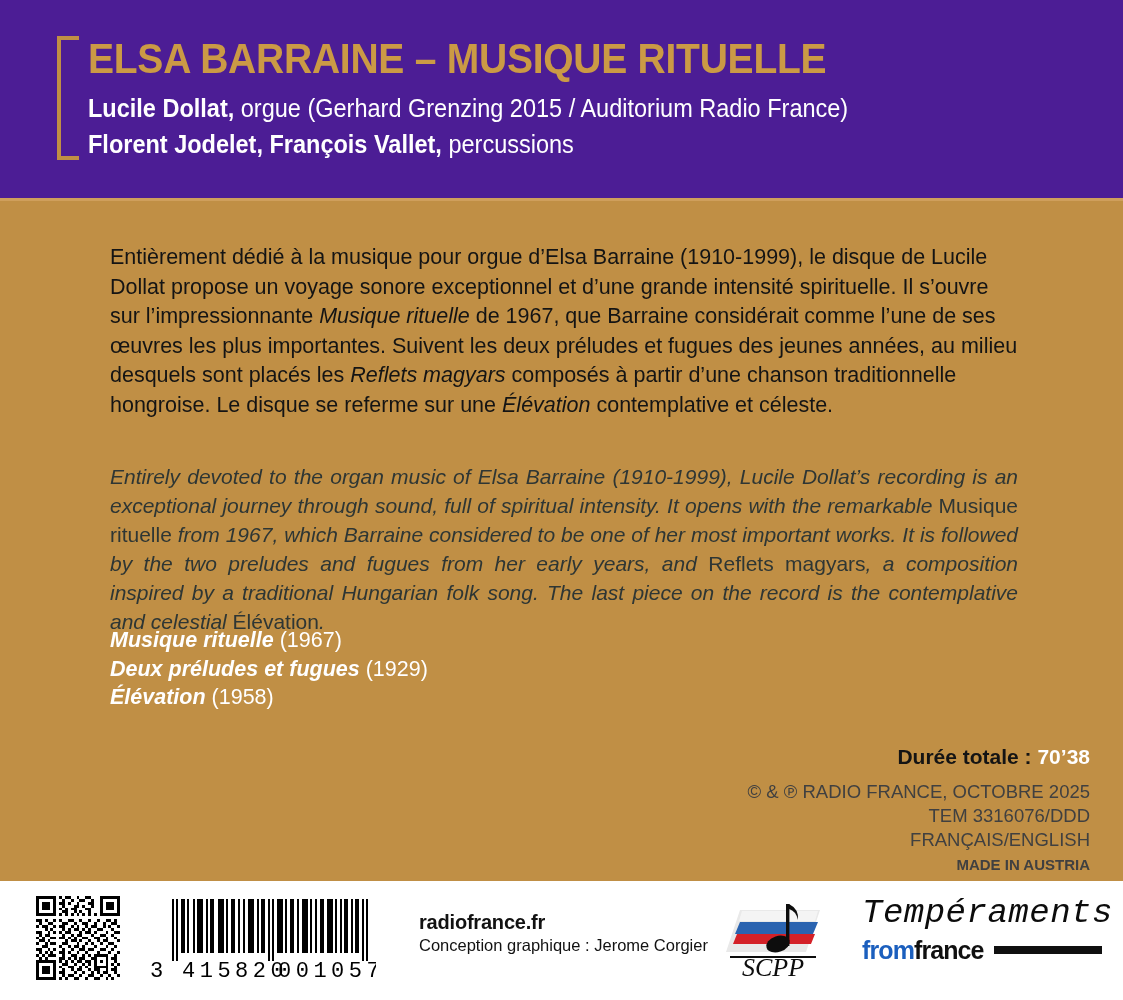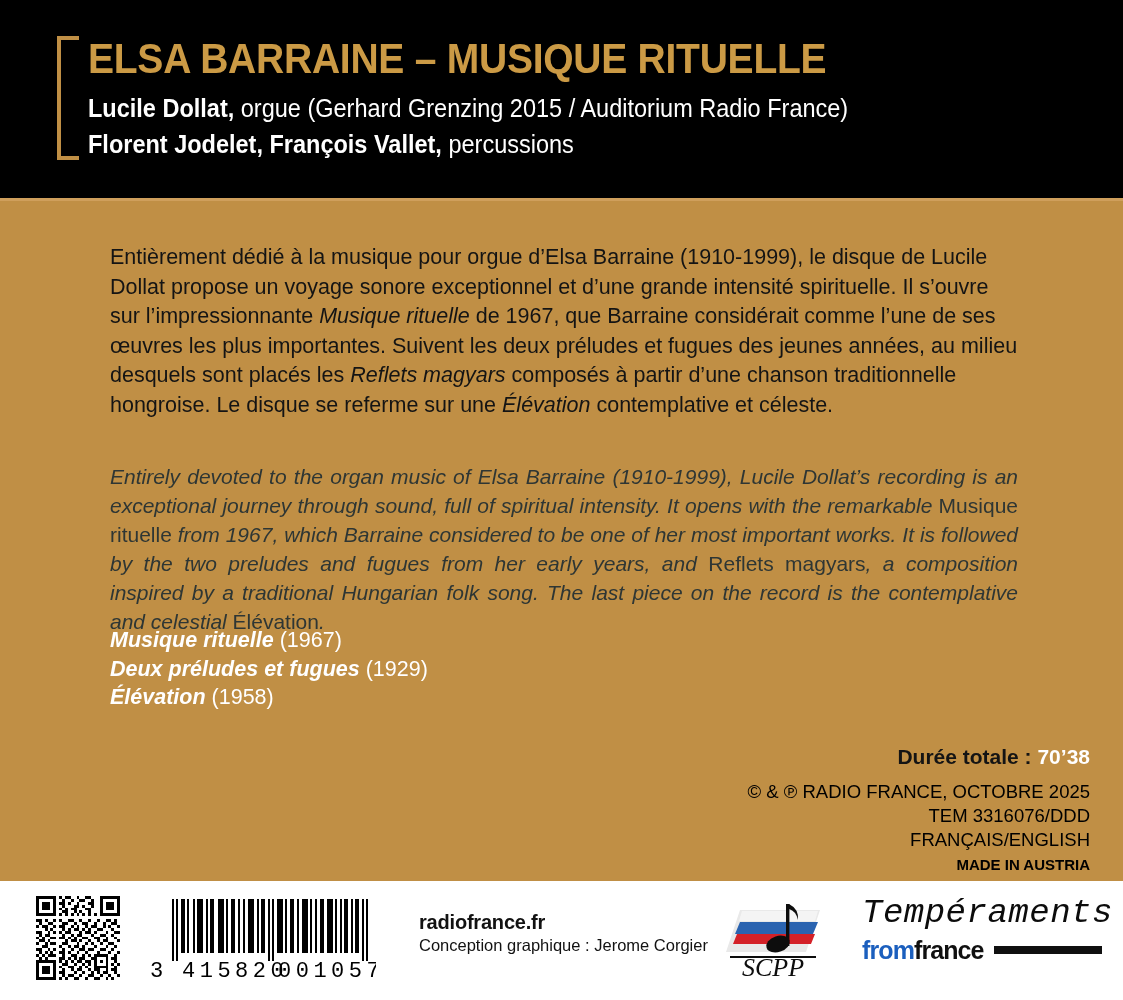--- a/index.html
+++ b/index.html
@@ -14,21 +14,21 @@
     overflow: hidden;
     position: relative;
   }
 
   
   .header {
     position: absolute;
     left: 0; top: 0;
     width: 1123px;
     height: 198px;
-    background: #000000;
+    background: #4c1d95;
   }
   .bracket {
     position: absolute;
     left: 57px;
     top: 36px;
     width: 22px;
     height: 124px;
     border: 4px solid #c08f45;
     border-right: none;
     box-sizing: border-box;
@@ -129,21 +129,21 @@
     line-height: 1.0;
   }
   .duration {
     font-size: 21px;
     font-weight: bold;
     margin-bottom: 13px;
   }
   .duration .lbl { color: #141414; }
   .duration .val { color: #ffffff; }
   .credits .cline {
-    color: #000000;
+    color: #404040;
     font-size: 18.5px;
     line-height: 1.31;
     white-space: nowrap;
   }
   .credits .cline.made {
     font-size: 15px;
     font-weight: bold;
     margin-top: 2px;
   }
 

